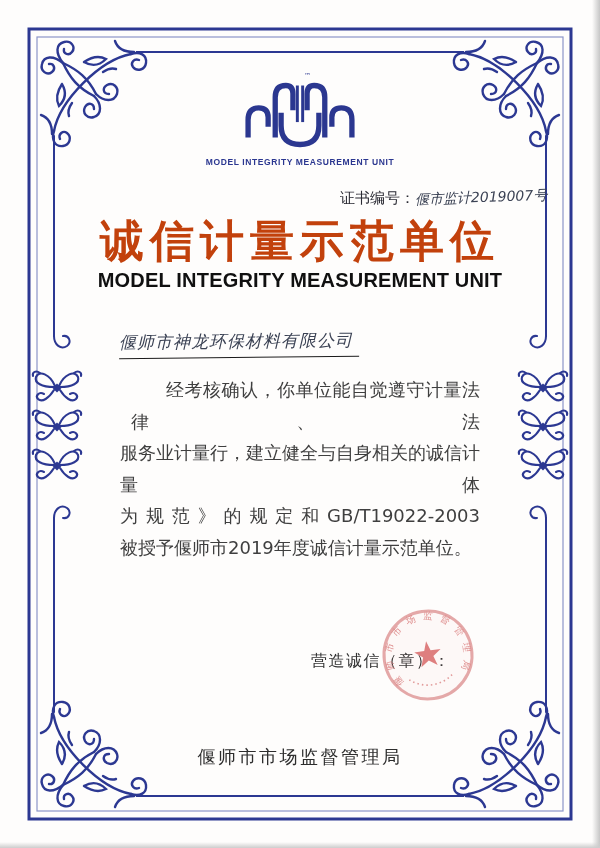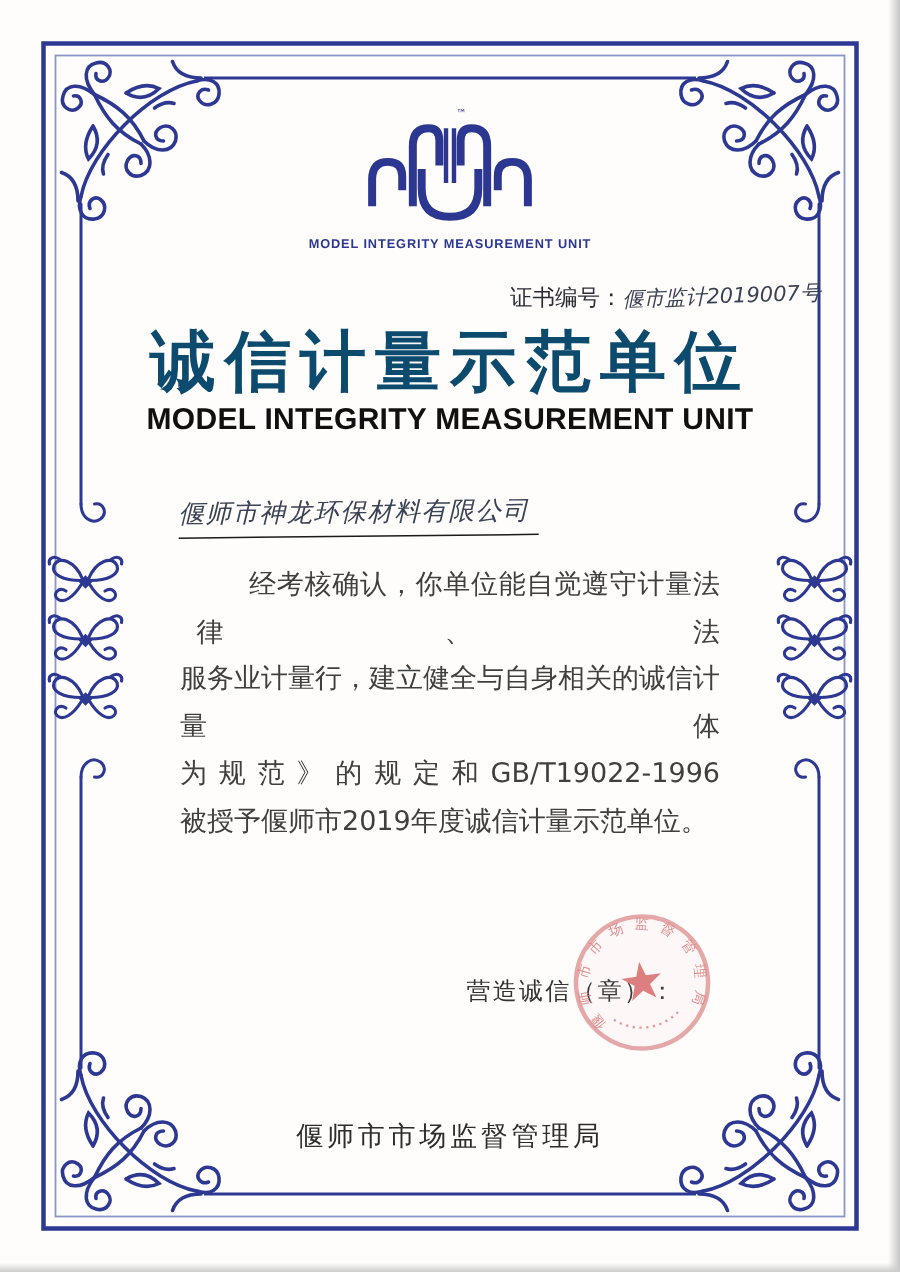--- a/index.html
+++ b/index.html
@@ -20,21 +20,21 @@
   .cert-no{position:absolute;top:188px;left:340px;white-space:nowrap;}
   .cert-no .label{font-family:"DejaVu Serif",serif;font-size:15px;color:#2a2a33;}
   .cert-no .value{
     display:inline-block;font-size:14px;font-style:italic;color:#3b4254;
     transform:rotate(-2deg) translateY(-1px);letter-spacing:0px;
   }
 
   .title-cn{
     position:absolute;top:212px;left:0;width:100%;text-align:center;
     font-family:"DejaVu Serif",serif;font-weight:700;font-size:44px;
-    letter-spacing:6px;color:#0c4a6e;
+    letter-spacing:6px;color:#c2410c;
   }
   .title-en{
     position:absolute;top:269px;left:0;width:100%;text-align:center;
     font-family:"Liberation Sans",sans-serif;font-weight:700;font-size:20px;
     letter-spacing:0.2px;color:#101010;
   }
 
   .company{
     position:absolute;top:330px;left:119px;width:240px;
     border-bottom:1.5px solid #1b1b1b;padding-bottom:4px;
@@ -145,21 +145,21 @@
   </div>
 
   <div class="title-cn">诚信计量示范单位</div>
   <div class="title-en">MODEL INTEGRITY MEASUREMENT UNIT</div>
 
   <div class="company">偃师市神龙环保材料有限公司</div>
 
   <div class="body-text">
     <div class="line first">经考核确认，你单位能自觉遵守计量法律、法</div>
     <div class="line">服务业计量行，建立健全与自身相关的诚信计量体</div>
-    <div class="line">为规范》的规定和GB/T19022-1996</div>
+    <div class="line">为规范》的规定和GB/T19022-2003</div>
     <div class="line last">被授予偃师市2019年度诚信计量示范单位。</div>
   </div>
 
   <div class="issuer">营造诚信（章）：</div>
 
   <svg class="seal" viewBox="0 0 130 130">
     <g transform="rotate(-8 65 65)">
       <circle cx="65" cy="65" r="44" fill="rgba(235,175,175,0.07)" stroke="#e09a9a" stroke-width="3"></circle>
       <path id="sealArc" d="M39.5,90.5 A36,36 0 1 1 90.5,90.5" fill="none"></path>
       <text font-size="9.5" fill="#d97b7b" letter-spacing="7" font-family="DejaVu Sans, sans-serif">

